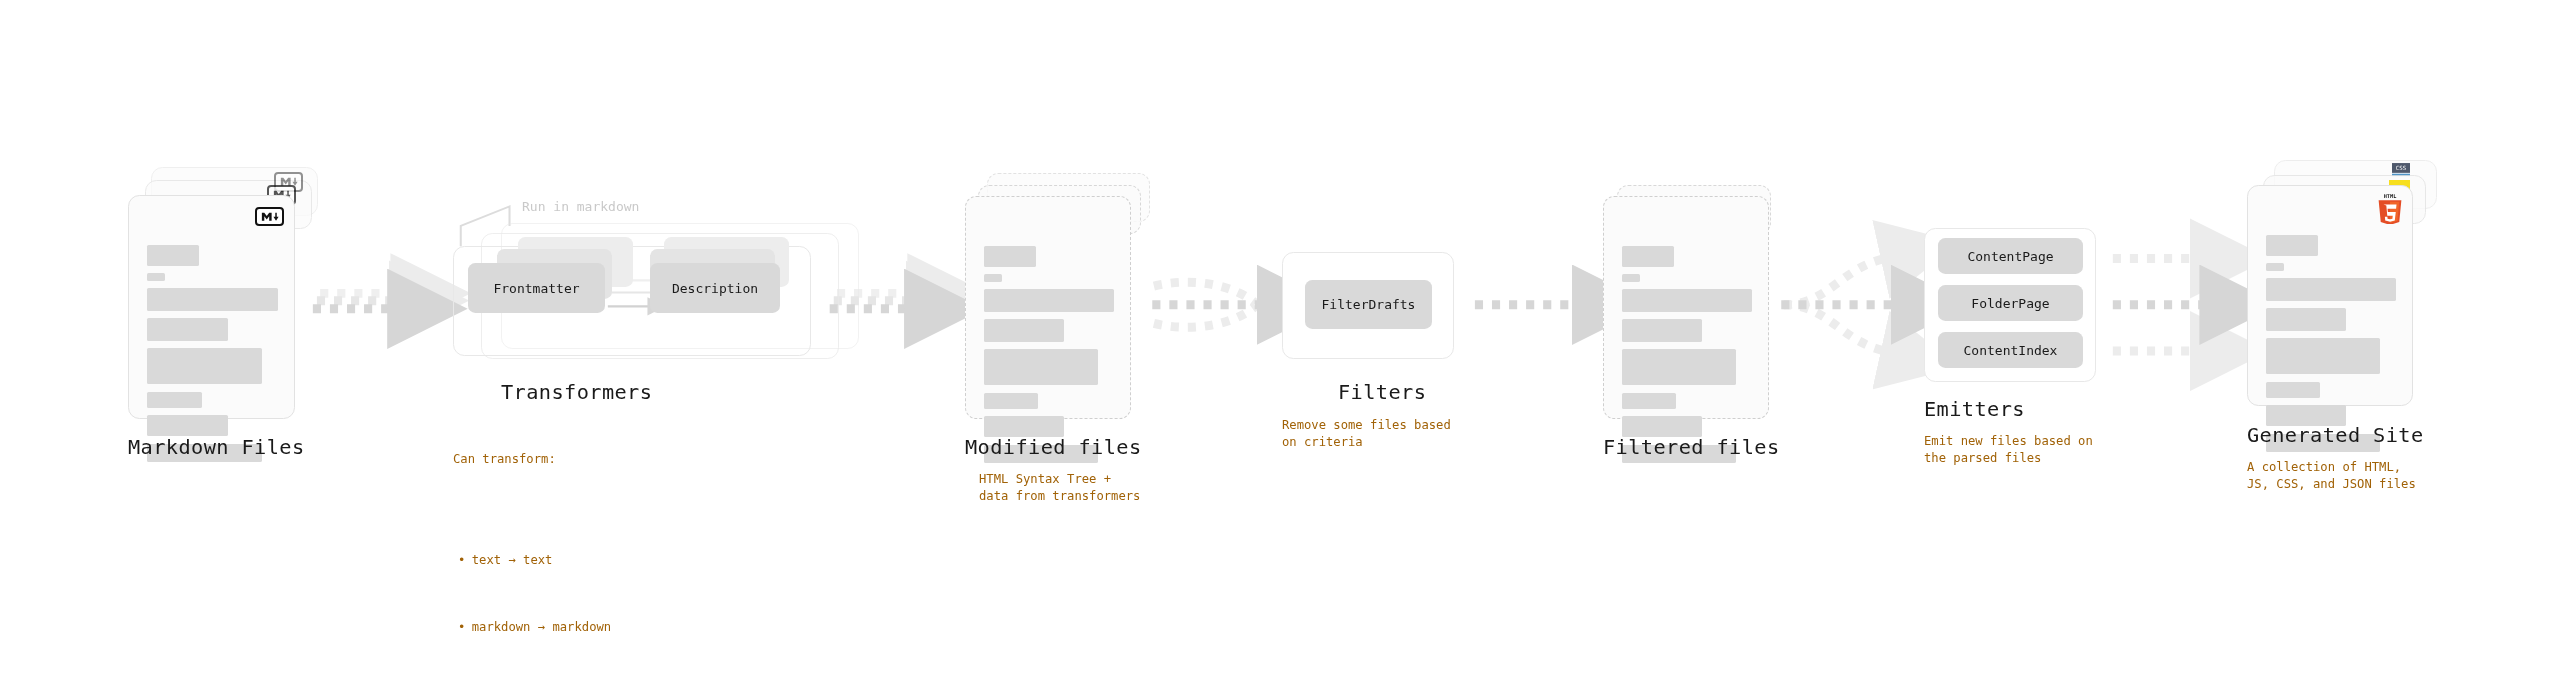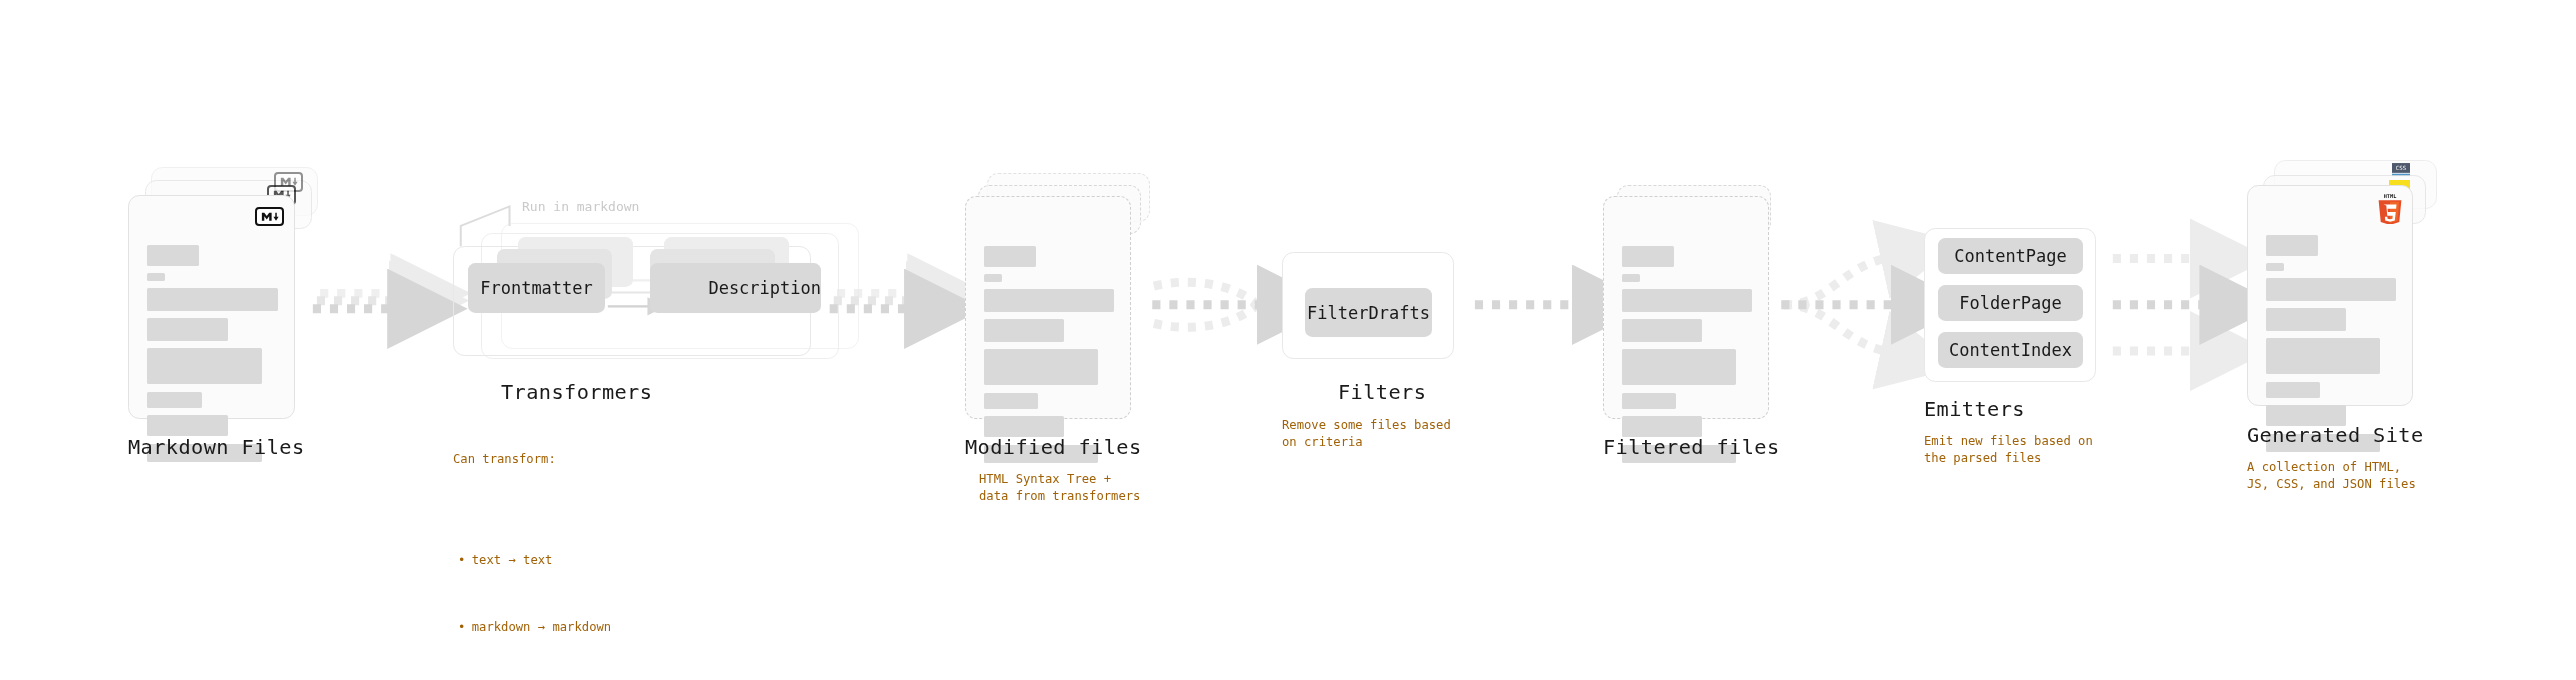--- a/index.html
+++ b/index.html
@@ -68,21 +68,21 @@
     border-radius:11.4px;
     background:transparent;
     box-sizing:border-box;
   }
   .group.solidbg{background:#ffffff;}
   .pill{
     position:absolute;
     background:#d9d9d9;
     border-radius:7.3px;
     color:#1a1a1a;
-    font-size:17px;
+    font-size:13px;
     display:flex;align-items:center;justify-content:center;
     white-space:nowrap;
     box-sizing:border-box;
   }
   .pill.ghost1{background:#e4e4e4;}
   .pill.ghost2{background:#ededed;}
 
   .run-label{
     position:absolute;
     font-size:13px;
@@ -199,21 +199,21 @@
     <div class="group" style="left:453px;top:246px;width:358px;height:110px;"></div>
 
     <div class="pill ghost2" style="left:518px;top:237px;width:115px;height:50px;"></div>
     <div class="pill ghost2" style="left:664px;top:237px;width:125px;height:50px;"></div>
     <div class="pill ghost1" style="left:497px;top:249px;width:115px;height:50px;"></div>
     <div class="pill ghost1" style="left:650px;top:249px;width:125px;height:50px;"></div>
 
     <div class="pill" style="left:468px;top:263px;width:137px;height:50px;">
         <span>Frontmatter</span>
       </div>
-    <div class="pill" style="left:650px;top:263px;width:171px;height:50px;justify-content:flex-end;">
+    <div class="pill" style="left:650px;top:263px;width:130px;height:50px;">
         <span>Description</span>
       </div>
 
     <div class="run-label" style="left:522px;top:199px;">Run in markdown</div>
 
     <div class="title" style="left:453px;top:380px;margin-left:48px;">Transformers</div>
 
     <div class="subtitle" style="left:453px;top:417px;">
       <p class="sub-lead">Can transform:</p>
       <ul class="bullets">
@@ -241,21 +241,21 @@
       </div>
     </div>
 
     <div class="title" style="left:965px;top:435px;">Modified files</div>
     <div class="subtitle" style="left:979px;top:471px;">HTML Syntax Tree +
 data from transformers</div>
   </div>
 
   <div class="node">
     <div class="group solidbg" style="left:1282px;top:252px;width:172px;height:107px;"></div>
-    <div class="pill" style="left:1305px;top:280px;width:127px;height:49px;margin-top:8px;">
+    <div class="pill" style="left:1305px;top:280px;width:127px;height:49px;">
         <span>FilterDrafts</span>
       </div>
 
     <div class="title" style="left:1338px;top:380px;">Filters</div>
     <div class="subtitle" style="left:1282px;top:417px;">Remove some files based
 on criteria</div>
   </div>
 
   <div class="node">
     <div class="doc dashed" style="left:1617px;top:185px;width:154px;height:49px;opacity:.8;"></div>

